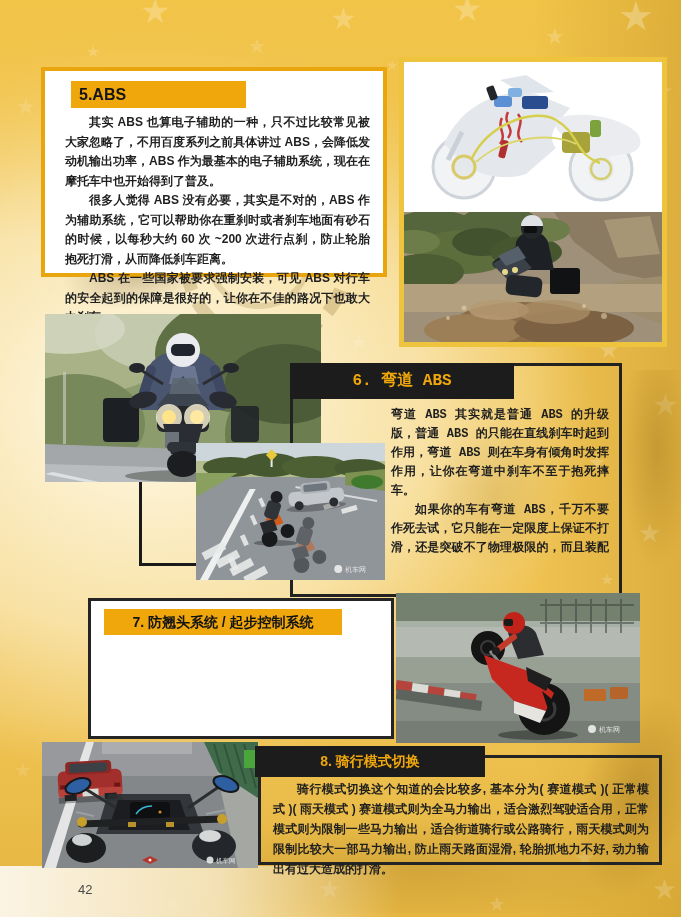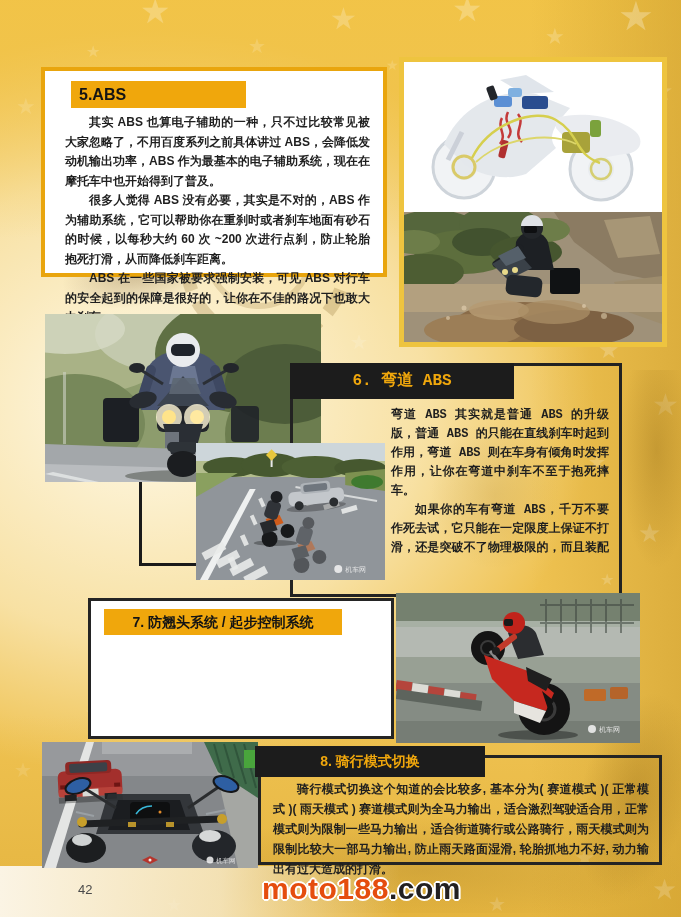--- a/index.html
+++ b/index.html
@@ -396,17 +396,14 @@
   <div style="position:absolute;left:258px;top:755px;width:404px;height:110px;border:3px solid #242424;box-sizing:border-box;z-index:4;">
     <div class="bar-black" style="position:absolute;left:-6px;top:-12px;width:230px;height:31px;line-height:31px;font-size:14px;">
       <span>8. 骑行模式切换</span>
     </div>
     <div class="cn" style="padding:21px 10px 0 12px;line-height:20px;">
       <p>骑行模式切换这个知道的会比较多, 基本分为( 赛道模式 )( 正常模式 )( 雨天模式 ) 赛道模式则为全马力输出，适合激烈驾驶适合用，正常模式则为限制一些马力输出，适合街道骑行或公路骑行，雨天模式则为限制比较大一部马力输出, 防止雨天路面湿滑, 轮胎抓地力不好, 动力输出有过大造成的打滑。</p>
     </div>
   </div>
 
   <div style="position:absolute;left:30px;top:882px;font-size:13px;color:#4a4a4a;z-index:5;margin-left:48px;">42</div>
-  <div id="brand">
-    <span class="nm">moto188</span><span class="tld">.com</span>
-  </div>
 
 </div>
 
 </body></html>

